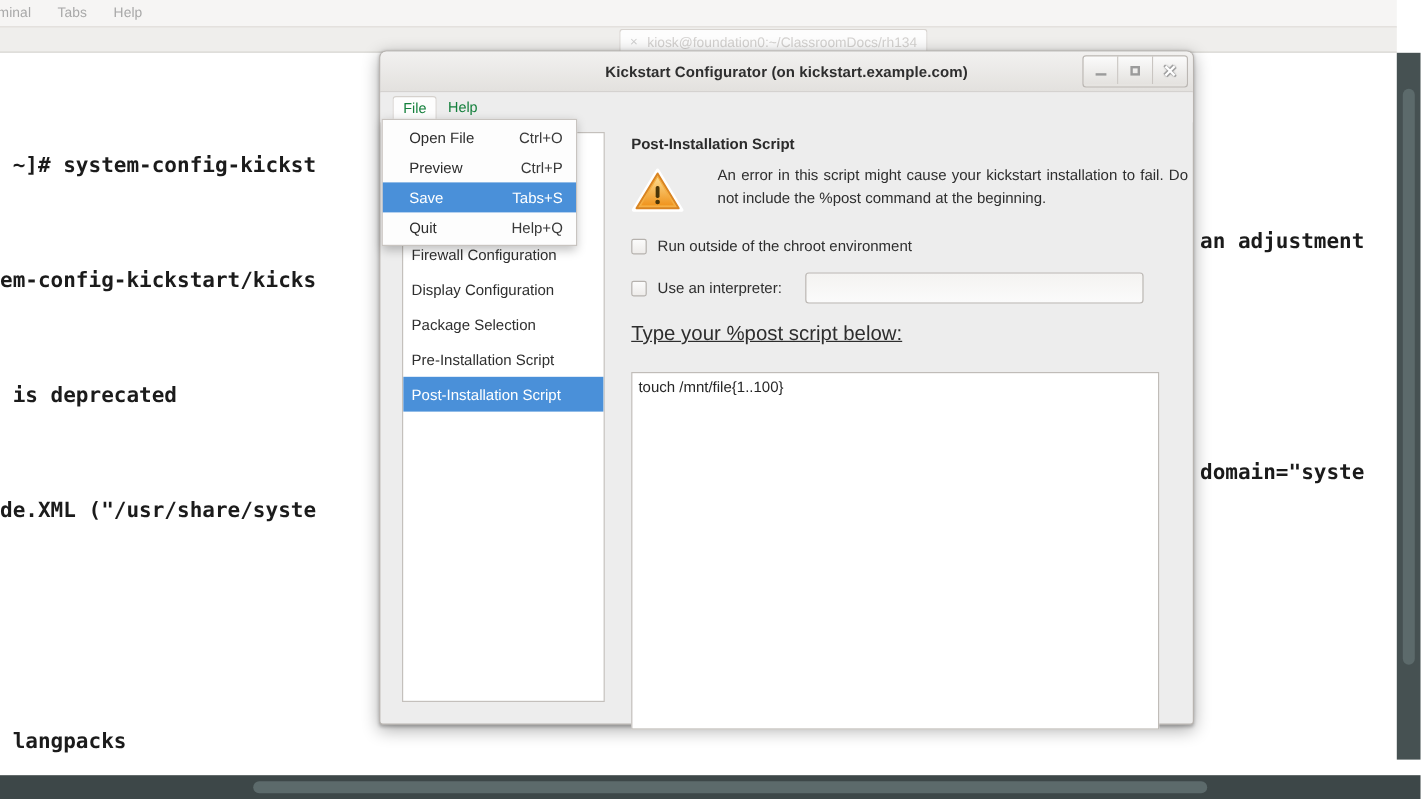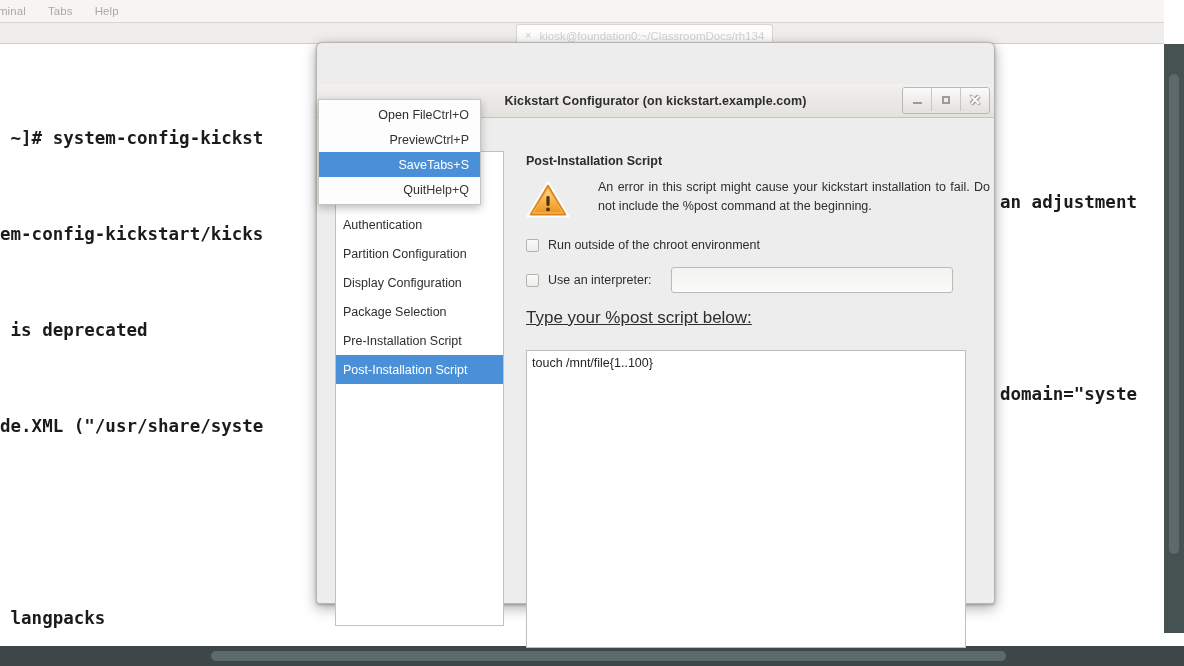--- a/index.html
+++ b/index.html
@@ -142,21 +142,20 @@
 
   .ks-titlebar {
     position: relative;
     height: 33px;
     background: linear-gradient(to bottom, #f2f1f0 0%, #e3e1de 100%);
     border-bottom: 1px solid #c6c2be;
     border-radius: 5px 5px 0 0;
     display: flex;
     align-items: center;
     justify-content: center;
-    margin-top: 41px;
   }
   .ks-title {
     font-size: 12.5px;
     font-weight: bold;
     color: #2e2e2e;
     letter-spacing: 0.1px;
   }
   .ks-winbuttons {
     position: absolute;
     right: 4px; top: 3px;
@@ -200,22 +199,22 @@
     position: relative;
     height: 25px;
     background: #ededed;
     display: flex;
     align-items: center;
     padding-left: 10px;
     gap: 0px;
     z-index: 30;
   }
   .ks-menu-item {
-    font-size: 16px;
-    color: #c2410c;
+    font-size: 12px;
+    color: #15803d;
     padding: 4px 9px 5px 9px;
     line-height: 1;
   }
   .ks-menu-item.open {
     background: #fdfdfd;
     border: 1px solid #d5d1cd;
     border-bottom: 1px solid #fdfdfd;
     border-radius: 3px 3px 0 0;
     padding: 3px 8px 5px 8px;
     position: relative;
@@ -346,21 +345,21 @@
     border: 1px solid #c8c4c0;
     box-shadow: 0 3px 8px rgba(0,0,0,0.25);
     z-index: 60;
     padding: 2px 0;
     box-sizing: border-box;
   }
   .fm-item {
     height: 25px;
     display: flex;
     align-items: center;
-    justify-content: flex-end;
+    justify-content: space-between;
     padding: 0 11px 0 22px;
     font-size: 12.5px;
     color: #2d2d2d;
     box-sizing: border-box;
   }
   .fm-item.highlighted {
     background: #4a90d9;
     color: #ffffff;
   }
   .fm-accel { color: #3a3a3a; font-size: 12.5px; }
@@ -438,21 +437,21 @@
         <div class="ks-sidebar-item">
           <span>Partition Information</span>
         </div>
         <div class="ks-sidebar-item">
           <span>Network Configuration</span>
         </div>
         <div class="ks-sidebar-item">
           <span>Authentication</span>
         </div>
         <div class="ks-sidebar-item">
-          <span>Partition Configuration</span>
+          <span>Firewall Configuration</span>
         </div>
         <div class="ks-sidebar-item">
           <span>Display Configuration</span>
         </div>
         <div class="ks-sidebar-item">
           <span>Package Selection</span>
         </div>
         <div class="ks-sidebar-item">
           <span>Pre-Installation Script</span>
         </div>

